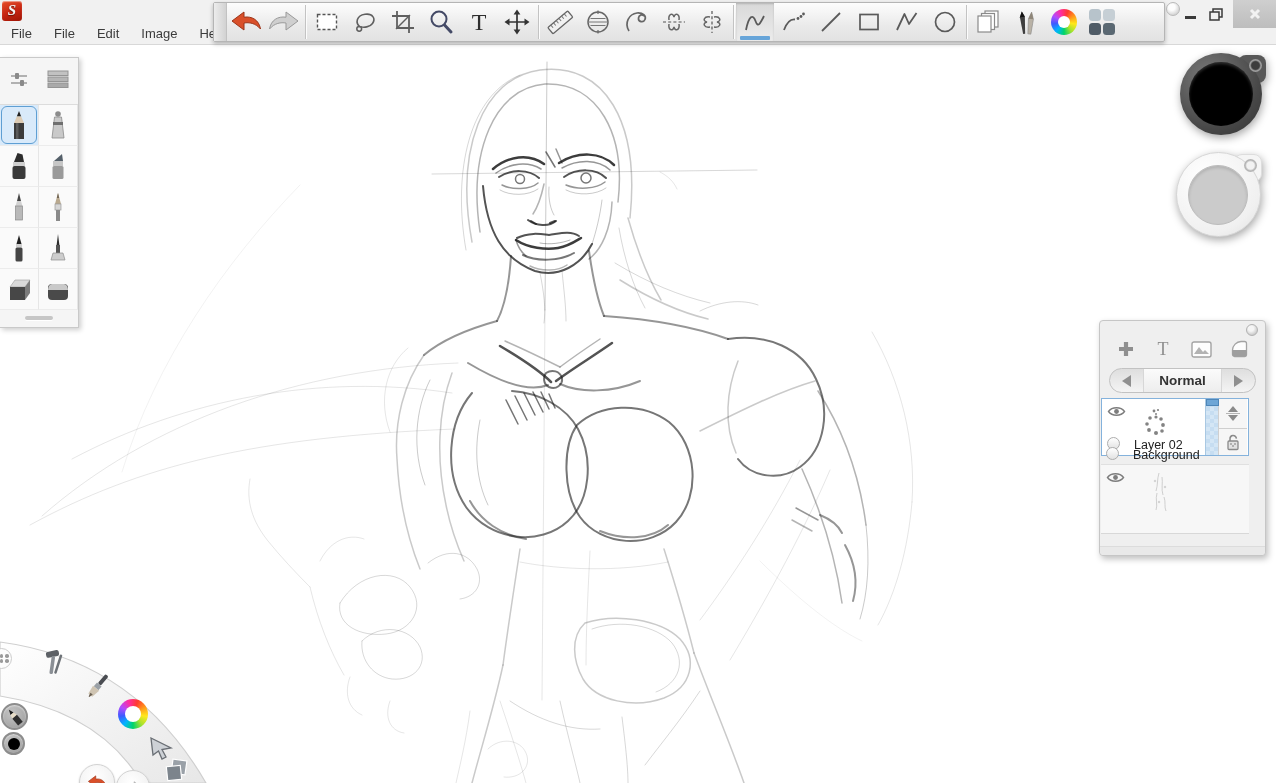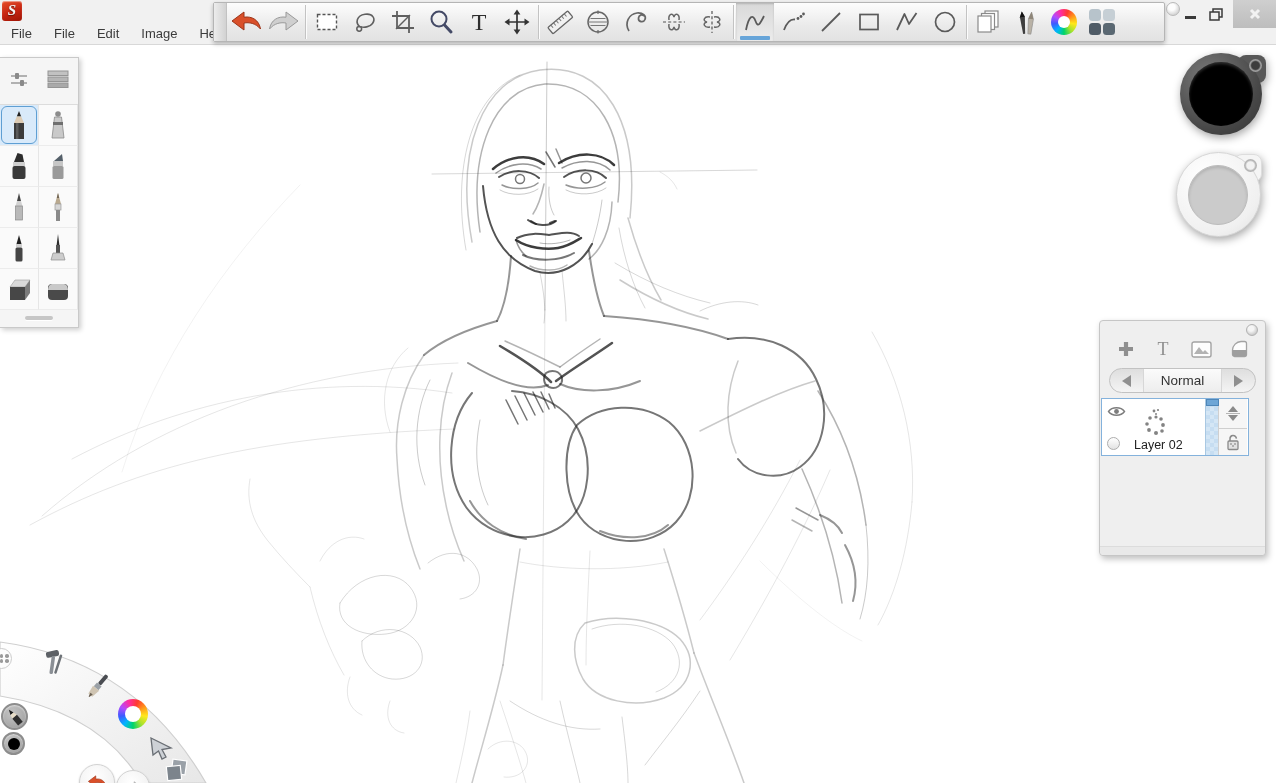--- a/index.html
+++ b/index.html
@@ -87,21 +87,21 @@
                   box-shadow:2px 3px 6px rgba(0,0,0,.25); }
   .lp-titlebar { height:16px; position:relative; }
   .lp-pin { position:absolute; right:7px; top:3px; width:12px; height:12px; border-radius:50%;
             background:radial-gradient(circle at 40% 35%, #f5f5f5 30%, #c9c9c9 75%); border:1px solid #b2b2b2; }
   .lp-actions { height:28px; display:flex; align-items:center; justify-content:space-around; padding:0 8px; }
   .lp-blend { margin:3px 9px 5px; height:25px; border-radius:13px; border:1px solid #c2c2c2;
               background:linear-gradient(#dedede,#f4f4f4); display:flex; align-items:center; overflow:hidden; }
   .lp-blend .arrow-btn { width:33px; height:100%; display:flex; align-items:center; justify-content:center; }
   .lp-blend .mid { flex:1; height:100%; background:linear-gradient(#fbfbfb,#ededed); display:flex;
                    align-items:center; justify-content:center; font-size:13.5px; color:#333;
-                   border-left:1px solid #d7d7d7; border-right:1px solid #d7d7d7; }
+                   border-left:1px solid #d7d7d7; border-right:1px solid #d7d7d7;font-weight:bold; }
   .tri-l { width:0; height:0; border:6px solid transparent; border-right:9px solid #8f8f8f; border-left:none; }
   .tri-r { width:0; height:0; border:6px solid transparent; border-left:9px solid #8f8f8f; border-right:none; }
   .layer-row { position:relative; margin-left:1px; width:148px; background:#f7f7f7; }
   .layer-row.selected { height:58px; border:1.5px solid #84b2dc; background:#fff; display:flex; }
   .layer-row.bg-row { height:70px; margin-top:8px; border-top:1px solid #e0e0e0; border-bottom:1px solid #d8d8d8; }
   .lr-main { position:relative; width:103px; }
   .eye { position:absolute; left:5px; top:5px; }
   .radio { position:absolute; left:5px; bottom:5px; width:13px; height:13px; border-radius:50%;
            border:1px solid #adadad; background:linear-gradient(#fff,#e2e2e2); }
   .lr-label { position:absolute; left:32px; bottom:3px; font-size:12.5px; color:#222; }
@@ -640,20 +640,43 @@
       <div class="lockbox">
         <svg width="14" height="17" viewBox="0 0 14 17">
           <path d="M4,7 V5 a3.2,3.2 0 0 1 6.4,-.4" fill="none" stroke="#8a8a8a" stroke-width="1.5"></path>
           <rect x="2" y="7" width="10" height="8.5" rx="1" fill="#e2e2e2" stroke="#8a8a8a" stroke-width="1.3"></rect>
           <path d="M4,9 h2 v2 h-2 Z M8,9 h2 v2 h-2 Z M6,11 h2 v2 h-2 Z" fill="#b0b0b0"></path>
         </svg>
       </div>
     </div>
   </div>
 
+  <div class="layer-row bg-row">
+    <div class="lr-main" style="width:100%;">
+      <span class="eye">
+        <svg width="19" height="13" viewBox="0 0 19 13">
+          <path d="M1.5,6.5 C5,1.5 14,1.5 17.5,6.5 C14,11.5 5,11.5 1.5,6.5 Z" fill="none" stroke="#7d7d7d" stroke-width="1.4"></path>
+          <circle cx="9.5" cy="6.5" r="2.4" fill="#7d7d7d"></circle>
+        </svg>
+      </span>
+      <svg class="lr-thumb" width="60" height="46" viewBox="0 0 60 46">
+        <g stroke="#9a9a9a" stroke-width=".8" opacity=".55" fill="none">
+          <path d="M28,4 C26,10 27,16 25,22"></path>
+            <path d="M31,8 C32,14 30,20 32,26"></path>
+          <path d="M26,24 C24,30 27,36 25,41"></path>
+            <path d="M33,28 C35,33 33,38 35,42"></path>
+          <circle cx="24" cy="12" r=".8"></circle>
+            <circle cx="34" cy="18" r=".8"></circle>
+            <circle cx="28" cy="33" r=".8"></circle>
+        </g>
+      </svg>
+      <span class="radio"></span>
+      <span class="lr-label">Background</span>
+    </div>
+  </div>
 
   <div class="lp-footer"></div>
 </div>
 
 <div class="lagoon">
   <svg width="215" height="153" viewBox="0 0 215 153" style="position:absolute;left:0;top:0;">
     <defs>
       <linearGradient id="lag" x1="0" y1="0" x2="1" y2="1">
         <stop offset="0" stop-color="#ffffff"></stop>
           <stop offset="1" stop-color="#e7e7e7"></stop>

